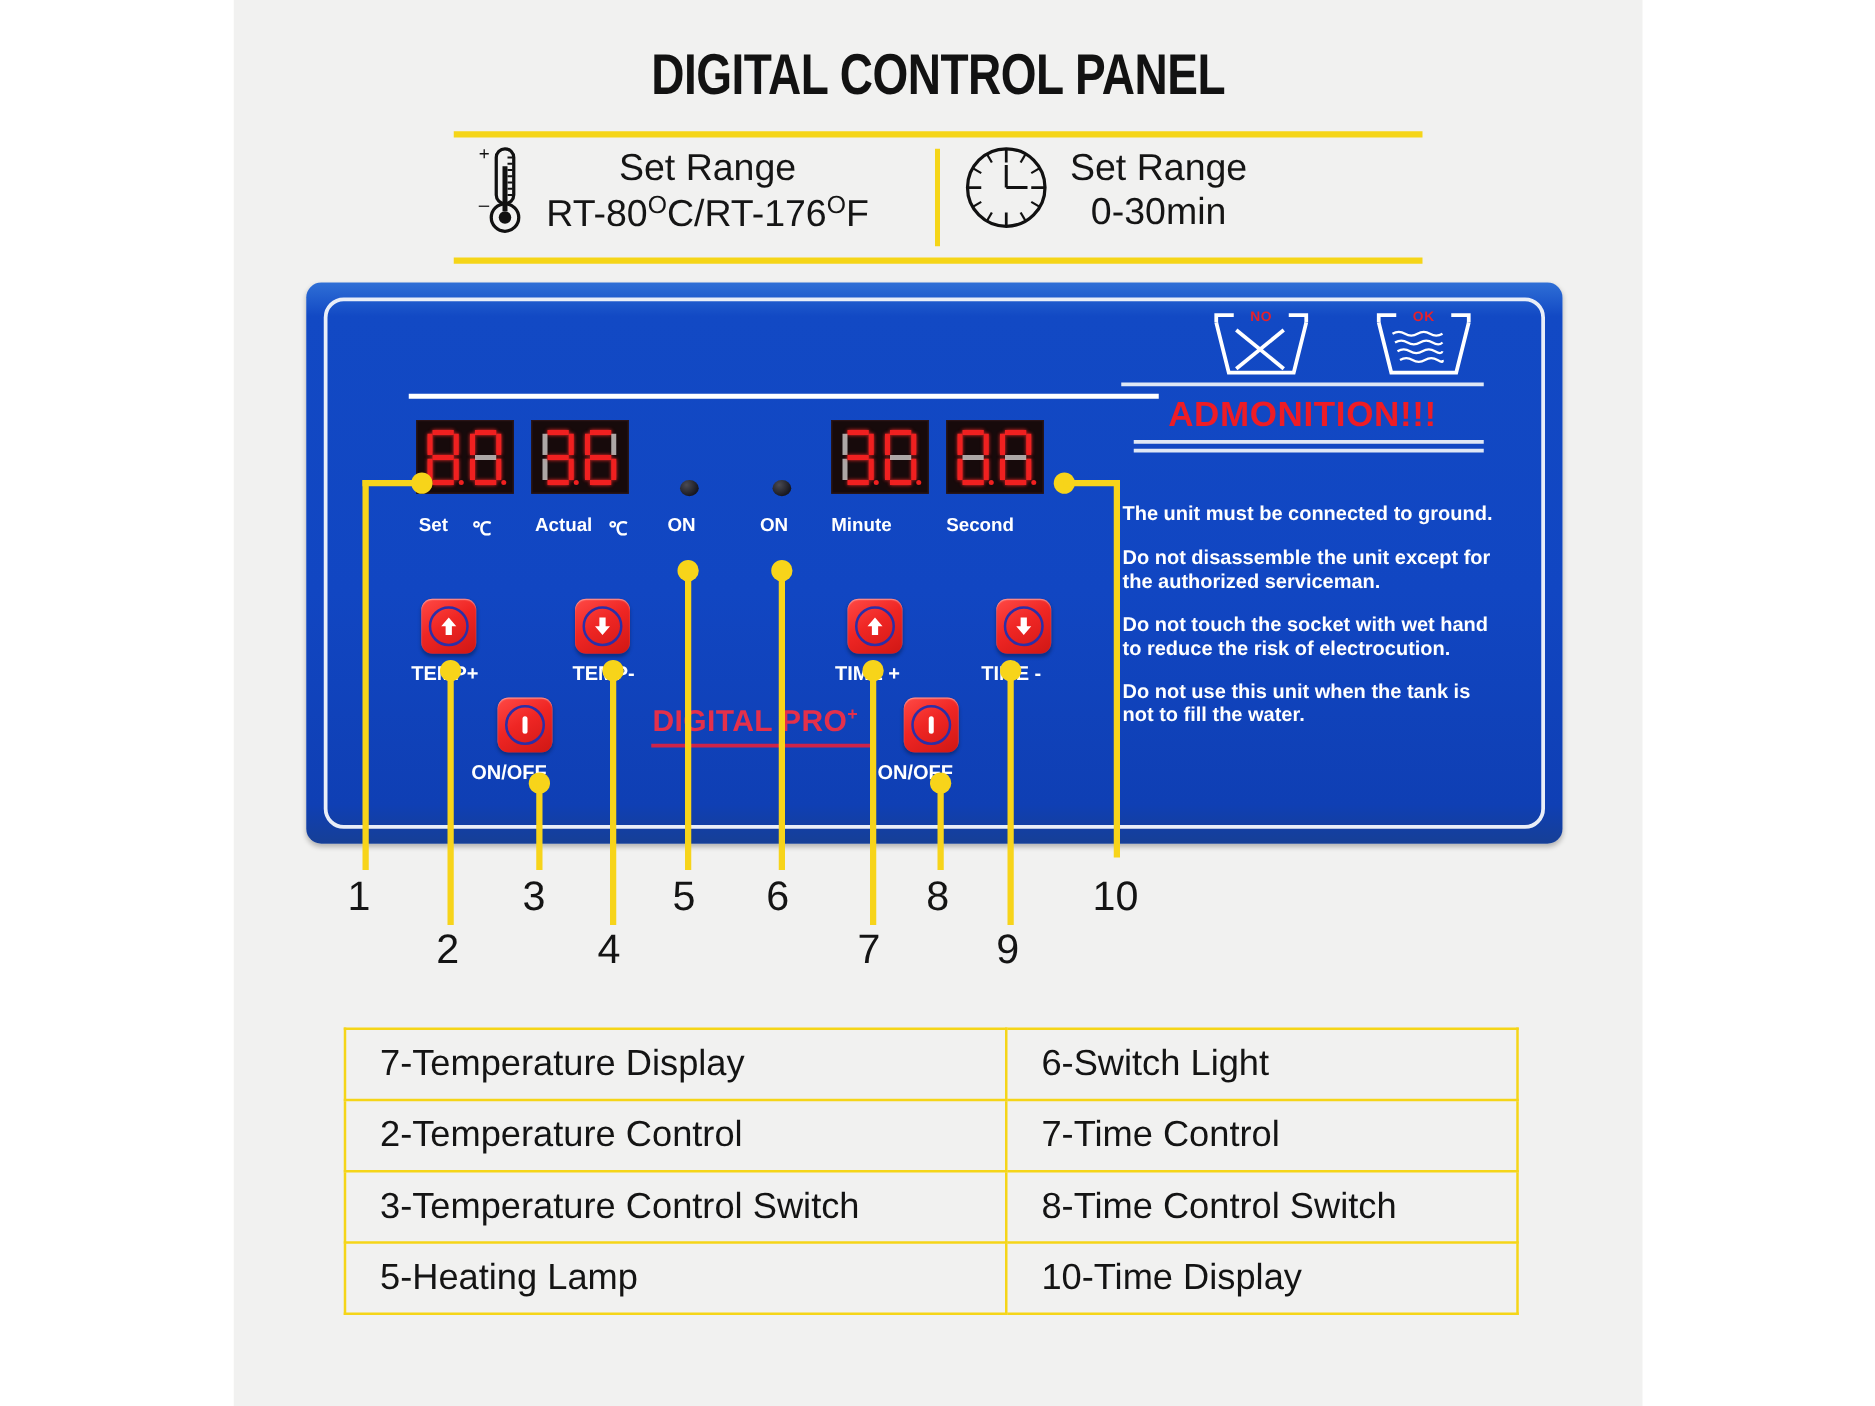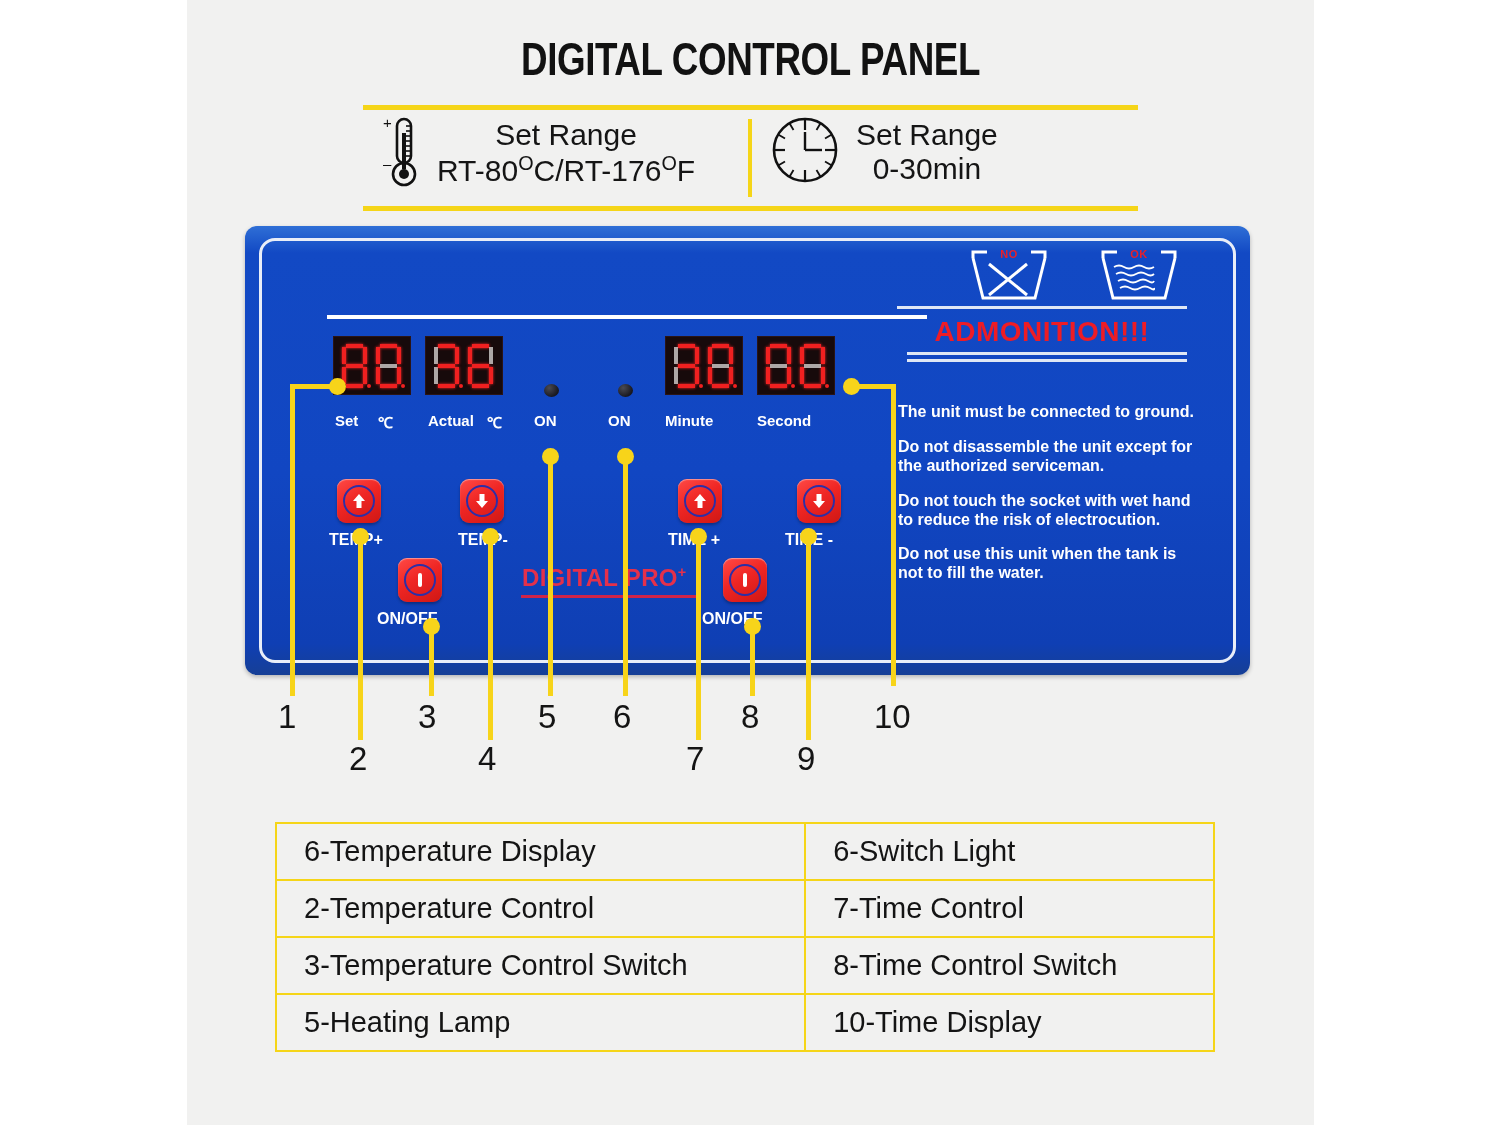--- a/index.html
+++ b/index.html
@@ -592,21 +592,21 @@
 
     <div class="co-dot" style="left:843px; top:378px;"></div>
     <div class="co-h" style="left:851px; top:384px; width:45px;"></div>
     <div class="co-v" style="left:891px; top:384px; height:302px;"></div>
     <div class="co-num" style="left:874px; top:698px;">10</div>
   </div>
 
   <table id="legend">
     <tbody>
       <tr>
-        <td class="c0">6-Temperature Display</td>
+        <td class="c0">7-Temperature Display</td>
         <td class="c1">6-Switch Light</td>
       </tr>
       <tr>
         <td class="c0">2-Temperature Control</td>
         <td class="c1">7-Time Control</td>
       </tr>
       <tr>
         <td class="c0">3-Temperature Control Switch</td>
         <td class="c1">8-Time Control Switch</td>
       </tr>

